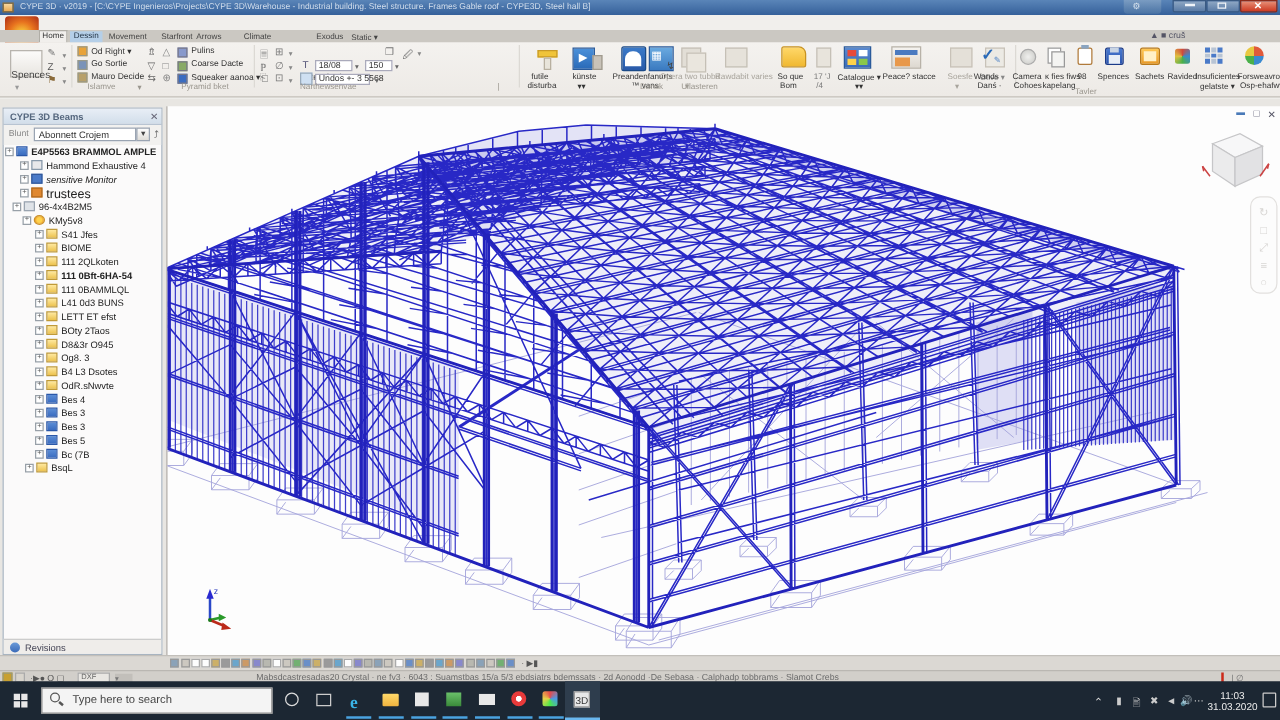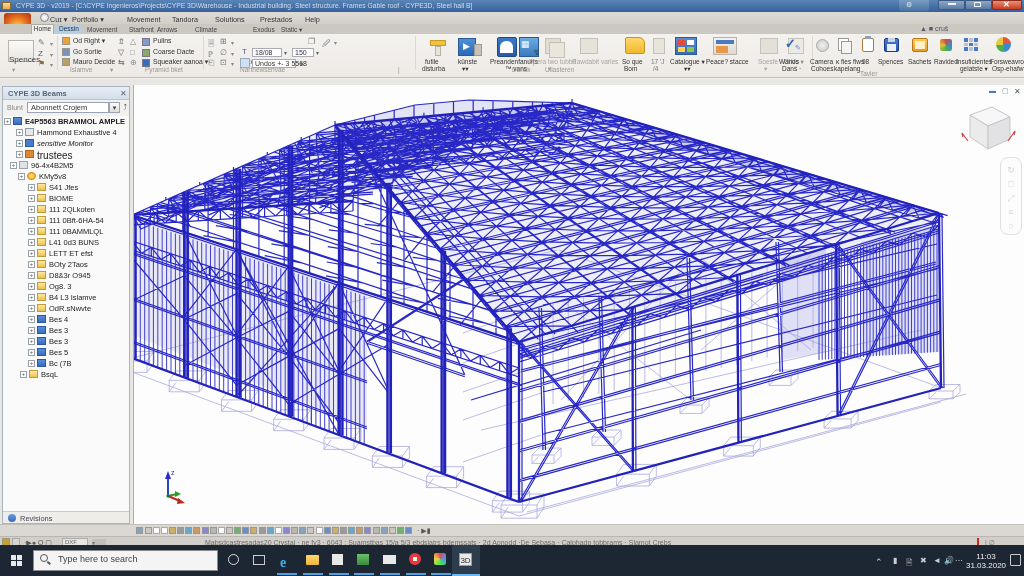--- a/index.html
+++ b/index.html
@@ -13,30 +13,20 @@
  <div class="abs" style="left:899px;top:0;width:30px;height:11px;background:linear-gradient(#7a9cc2,#4a73a4);border-radius:0 0 3px 3px;"></div>
  <div class="abs" style="left:906px;top:1px;font-size:7px;color:#dce6f0;">⚙</div>
  <div class="abs" style="left:938px;top:0;width:27px;height:10px;background:linear-gradient(#8fa8c4,#5a7ba6);border:1px solid #3a5a82;border-radius:0 0 2px 2px;"></div>
  <div class="abs" style="left:948px;top:3px;width:8px;height:2px;background:#f0f4f8;"></div>
  <div class="abs" style="left:965px;top:0;width:27px;height:10px;background:linear-gradient(#8fa8c4,#5a7ba6);border:1px solid #3a5a82;border-radius:0 0 2px 2px;"></div>
  <div class="abs" style="left:974px;top:2px;width:7px;height:5px;border:1.4px solid #f0f4f8;"></div>
  <div class="abs" style="left:992px;top:0;width:30px;height:10px;background:linear-gradient(#e89078,#cc3a22);border:1px solid #8a2a1a;border-radius:0 0 2px 2px;"></div>
  <div class="abs" style="left:1003px;top:0px;font-size:8px;color:#fff;font-weight:bold;">✕</div>
 </div>
 
-<div class="abs" style="left:0;top:12px;width:1024px;height:12px;background:linear-gradient(#dedbd6,#d2cfc9);">
- <div class="abs" style="left:40px;top:1px;width:9px;height:9px;border:1px solid #888;border-radius:50%;background:radial-gradient(#fff,#ccc);"></div>
- <div class="abs" style="left:50px;top:2.5px;font-size:7.2px;color:#333;">Cuɪ ▾</div>
- <div class="abs" style="left:72px;top:2.5px;font-size:7.2px;color:#333;">Portfolio ▾</div>
- <div class="abs" style="left:127px;top:2.5px;font-size:7.2px;color:#333;">Movement</div>
- <div class="abs" style="left:172px;top:2.5px;font-size:7.2px;color:#333;">Tandora</div>
- <div class="abs" style="left:215px;top:2.5px;font-size:7.2px;color:#333;">Solutions</div>
- <div class="abs" style="left:260px;top:2.5px;font-size:7.2px;color:#333;">Prestados</div>
- <div class="abs" style="left:305px;top:2.5px;font-size:7.2px;color:#333;">Help</div>
-</div>
 
 <div class="abs" style="left:4px;top:13px;width:27px;height:24px;background:radial-gradient(circle at 50% 60%,#f6c43a 12%,#e8731e 50%,#b83a18 90%);border-radius:3px 3px 2px 2px;"></div>
 <div class="abs" style="left:8px;top:29px;font-size:6px;font-weight:bold;color:#fff;letter-spacing:0.4px;">CYPE</div>
 
 <div class="abs" style="left:0;top:24px;width:1024px;height:10px;background:#cbc8c2;">
  <div class="abs" style="left:31px;top:0;width:23px;height:10px;background:#f1efec;border:1px solid #b0ada6;border-bottom:none;text-align:center;font-size:6.5px;color:#333;">Home</div>
  <div class="abs" style="left:56px;top:1px;width:26px;height:9px;background:#b5cfe8;text-align:center;font-size:6.5px;color:#234;">Dessin</div>
  <div class="abs" style="left:87px;top:1.5px;font-size:6.5px;color:#444;">Movement</div>
  <div class="abs" style="left:129px;top:1.5px;font-size:6.5px;color:#444;">Starfront</div>
  <div class="abs" style="left:157px;top:1.5px;font-size:6.5px;color:#444;">Arrows</div>
@@ -254,21 +244,21 @@
             <span style="position:absolute;left:46px;top:1px;font-size:7.5px;font-weight:normal;color:#222;white-space:nowrap;">BIOME</span>
           </div>
           <div style="position:absolute;left:0;top:205px;width:130px;height:11px;">
             <span style="position:absolute;left:25px;top:2px;width:7px;height:7px;border:1px solid #98a0a8;background:#fff;font-size:6px;line-height:5px;text-align:center;color:#555;">+</span>
             <span style="position:absolute;left:34px;top:1px;width:9px;height:8px;background:linear-gradient(#ffe9a0,#ecc24f);border:1px solid #c09a38;"></span>
             <span style="position:absolute;left:46px;top:1px;font-size:7.5px;font-weight:normal;color:#222;white-space:nowrap;">111 2QLkoten</span>
           </div>
           <div style="position:absolute;left:0;top:216px;width:130px;height:11px;">
             <span style="position:absolute;left:25px;top:2px;width:7px;height:7px;border:1px solid #98a0a8;background:#fff;font-size:6px;line-height:5px;text-align:center;color:#555;">+</span>
             <span style="position:absolute;left:34px;top:1px;width:9px;height:8px;background:linear-gradient(#ffe9a0,#ecc24f);border:1px solid #c09a38;"></span>
-            <span style="position:absolute;left:46px;top:1px;font-size:7.5px;font-weight:normal;color:#222;white-space:nowrap;">111 0Bft-6HA-54</span>
+            <span style="position:absolute;left:46px;top:1px;font-size:7.5px;font-weight:bold;color:#222;white-space:nowrap;">111 0Bft-6HA-54</span>
           </div>
           <div style="position:absolute;left:0;top:227px;width:130px;height:11px;">
             <span style="position:absolute;left:25px;top:2px;width:7px;height:7px;border:1px solid #98a0a8;background:#fff;font-size:6px;line-height:5px;text-align:center;color:#555;">+</span>
             <span style="position:absolute;left:34px;top:1px;width:9px;height:8px;background:linear-gradient(#ffe9a0,#ecc24f);border:1px solid #c09a38;"></span>
             <span style="position:absolute;left:46px;top:1px;font-size:7.5px;font-weight:normal;color:#222;white-space:nowrap;">111 0BAMMLQL</span>
           </div>
           <div style="position:absolute;left:0;top:238px;width:144px;height:11px;">
             <span style="position:absolute;left:25px;top:2px;width:7px;height:7px;border:1px solid #98a0a8;background:#fff;font-size:6px;line-height:5px;text-align:center;color:#555;">+</span>
             <span style="position:absolute;left:34px;top:1px;width:9px;height:8px;background:linear-gradient(#ffe9a0,#ecc24f);border:1px solid #c09a38;"></span>
             <span style="position:absolute;left:46px;top:1px;font-size:7.5px;font-weight:normal;color:#222;white-space:nowrap;">L41 0d3 BUNS</span>
@@ -289,21 +279,21 @@
             <span style="position:absolute;left:46px;top:1px;font-size:7.5px;font-weight:normal;color:#222;white-space:nowrap;">D8&amp;3r O945</span>
           </div>
           <div style="position:absolute;left:0;top:282px;width:130px;height:11px;">
             <span style="position:absolute;left:25px;top:2px;width:7px;height:7px;border:1px solid #98a0a8;background:#fff;font-size:6px;line-height:5px;text-align:center;color:#555;">+</span>
             <span style="position:absolute;left:34px;top:1px;width:9px;height:8px;background:linear-gradient(#ffe9a0,#ecc24f);border:1px solid #c09a38;"></span>
             <span style="position:absolute;left:46px;top:1px;font-size:7.5px;font-weight:normal;color:#222;white-space:nowrap;">Og8. 3</span>
           </div>
           <div style="position:absolute;left:0;top:293px;width:130px;height:11px;">
             <span style="position:absolute;left:25px;top:2px;width:7px;height:7px;border:1px solid #98a0a8;background:#fff;font-size:6px;line-height:5px;text-align:center;color:#555;">+</span>
             <span style="position:absolute;left:34px;top:1px;width:9px;height:8px;background:linear-gradient(#ffe9a0,#ecc24f);border:1px solid #c09a38;"></span>
-            <span style="position:absolute;left:46px;top:1px;font-size:7.5px;font-weight:normal;color:#222;white-space:nowrap;">B4 L3 Islamve</span>
+            <span style="position:absolute;left:46px;top:1px;font-size:7.5px;font-weight:normal;color:#222;white-space:nowrap;">B4 L3 Dsotes</span>
           </div>
           <div style="position:absolute;left:0;top:304px;width:130px;height:11px;">
             <span style="position:absolute;left:25px;top:2px;width:7px;height:7px;border:1px solid #98a0a8;background:#fff;font-size:6px;line-height:5px;text-align:center;color:#555;">+</span>
             <span style="position:absolute;left:34px;top:1px;width:9px;height:8px;background:linear-gradient(#ffe9a0,#ecc24f);border:1px solid #c09a38;"></span>
             <span style="position:absolute;left:46px;top:1px;font-size:7.5px;font-weight:normal;color:#222;white-space:nowrap;">OdR.sNwvte</span>
           </div>
           <div style="position:absolute;left:0;top:315px;width:130px;height:11px;">
             <span style="position:absolute;left:25px;top:2px;width:7px;height:7px;border:1px solid #98a0a8;background:#fff;font-size:6px;line-height:5px;text-align:center;color:#555;">+</span>
             <span style="position:absolute;left:34px;top:1px;width:9px;height:8px;background:linear-gradient(#5b8dd6,#3a6cc0);border:1px solid #2a57a8;"></span>
             <span style="position:absolute;left:46px;top:1px;font-size:7.5px;font-weight:normal;color:#222;white-space:nowrap;">Bes 4</span>

